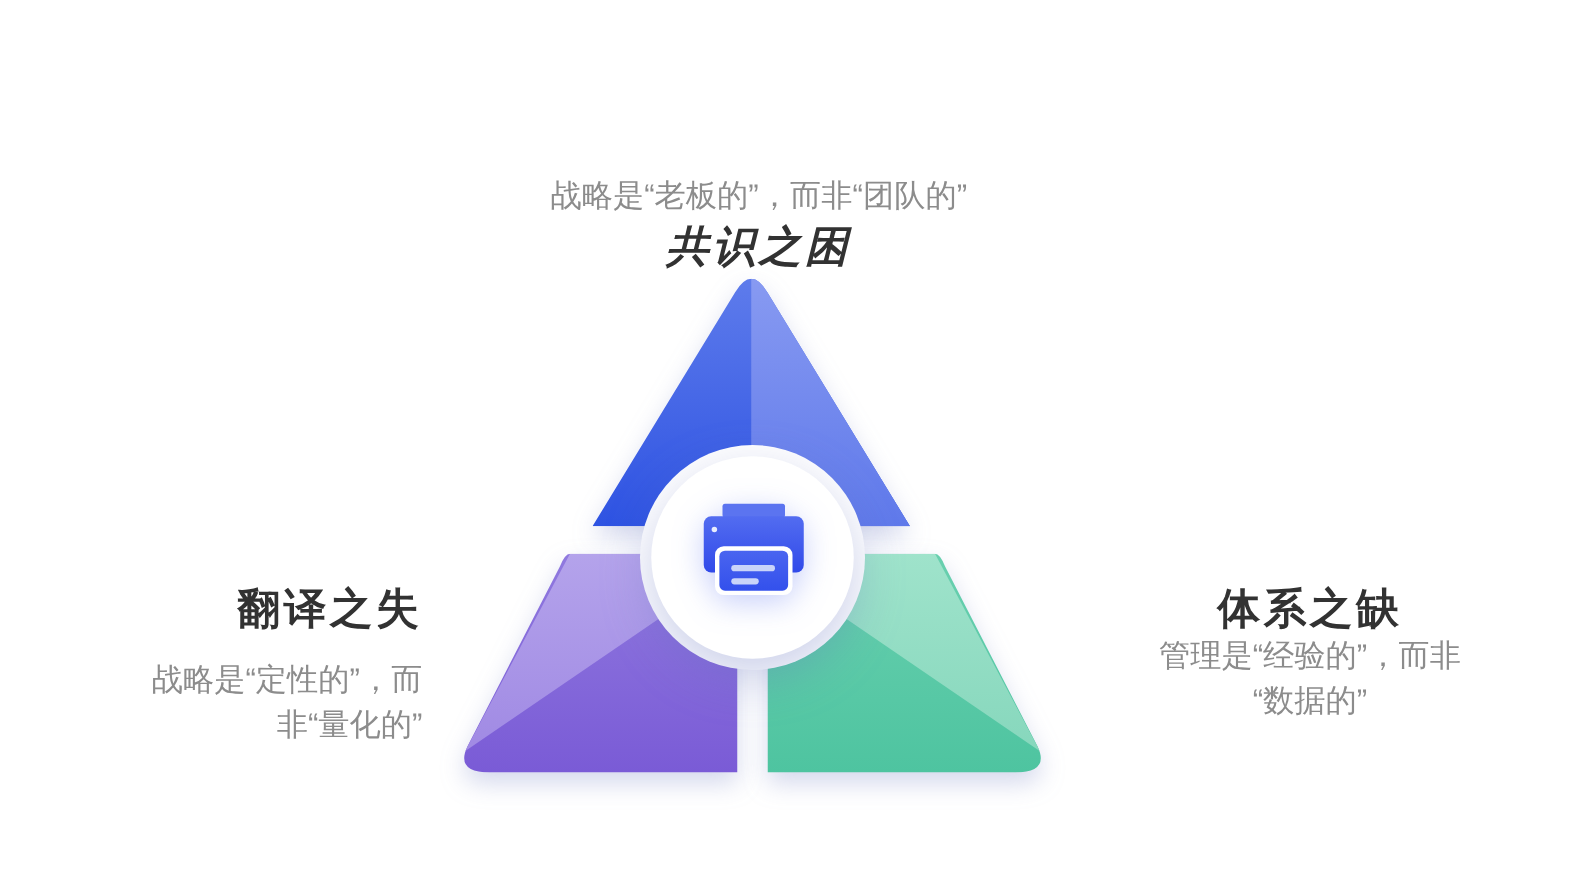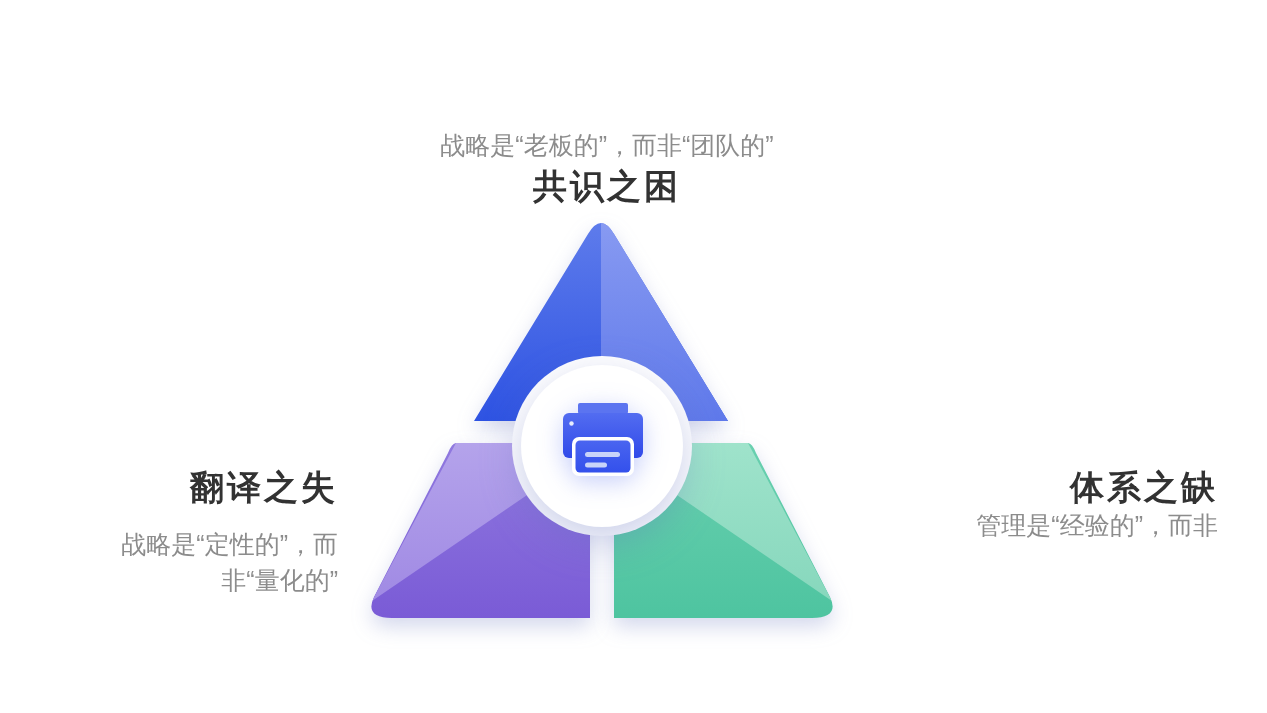--- a/index.html
+++ b/index.html
@@ -28,41 +28,41 @@
     line-height: 40px;
   }
   .caption .subtitle {
     font-size: 25px;
     font-weight: 400;
     color: #8c8c8c;
     line-height: 36px;
   }
   .top-caption {
     position: absolute;
-    top: 128px;
+    top: 140px;
     left: 0;
     right: 53px; 
     text-align: center;
   }
   .top-caption .subtitle { line-height: 34px; }
-  .top-caption .title { margin-top: 4px; }
+  .top-caption .title { margin-top: 4px; font-style: italic; }
   .left-caption {
     position: absolute;
     top: 467px;
     right: 929px; 
     width: 340px;
     text-align: right;
   }
   .left-caption .subtitle { margin-top: 19px; }
   .right-caption {
     position: absolute;
     top: 467px;
     left: 878px;
     width: 340px;
-    text-align: right;
+    text-align: center;
   }
   .right-caption .subtitle { }
   .seg-shadow { filter: drop-shadow(0px 9px 10px rgba(104, 118, 190, 0.28)); }
   .circle-shadow { filter: drop-shadow(0px 13px 20px rgba(96, 112, 190, 0.35)); }
   .icon-shadow { filter: drop-shadow(0px 6px 12px rgba(59, 87, 238, 0.28)); }
 </style>
 </head>
 <body>
 
 <div class="canvas">
@@ -160,16 +160,17 @@
     <div class="subtitle">
       <div>战略是“定性的”，而</div>
       <div>非“量化的”</div>
     </div>
   </div>
 
   <div class="caption right-caption">
     <div class="title">体系之缺</div>
     <div class="subtitle">
       <div>管理是“经验的”，而非</div>
+      <div>“数据的”</div>
     </div>
   </div>
 
 </div>
 
 </body></html>

